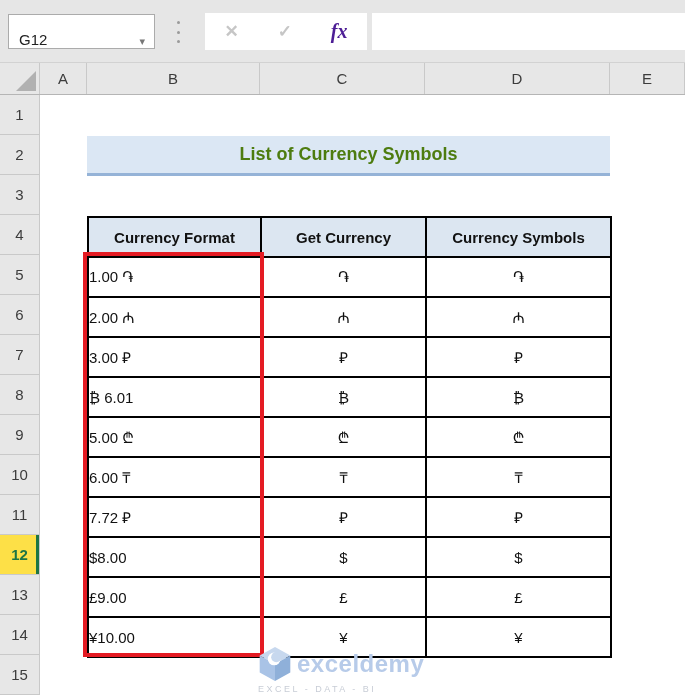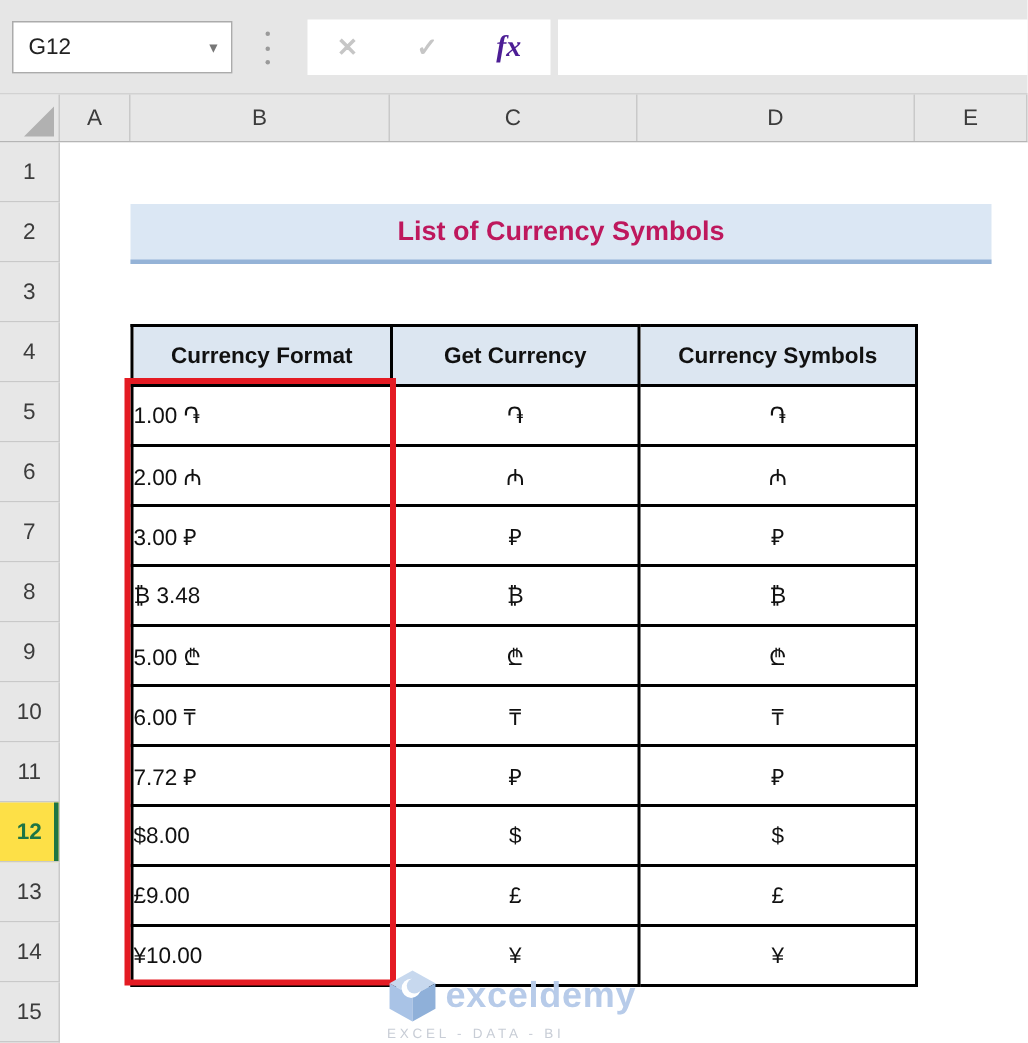--- a/index.html
+++ b/index.html
@@ -6,21 +6,21 @@
     --title-fill:#dbe7f4; --title-border:#95b3d7; --table-header-fill:#dce6f1;
     --table-border:#000000; --highlight-red:#e41b23; --active-green:#1e7545;
     --watermark-blue:#b7cbe9; --hdr-bg:#e7e7e7; --hdr-line:#c9c9c9; --hdr-text:#3c3c3c;
   }
   *{margin:0;padding:0;box-sizing:border-box;}
   html,body{width:685px;height:695px;overflow:hidden;background:#fff;
     font-family:"Liberation Sans", sans-serif;}
   
   .topbar{position:absolute;left:0;top:0;width:685px;height:62px;background:#e6e6e6;}
   .namebox{position:absolute;left:8px;top:14px;width:147px;height:35px;background:#fff;
-    border:1px solid #ababab;display:flex;align-items:center;}
+    border:1px solid #ababab;display:flex;align-items:flex-end;}
   .namebox-text{font-size:15px;color:#222;padding-left:10px;flex:1;}
   .namebox-arrow{color:#777;font-size:11px;padding-right:9px;cursor:pointer;}
   .dots{position:absolute;left:174px;top:21px;width:8px;height:22px;display:flex;
     flex-direction:column;justify-content:space-between;align-items:center;}
   .dots i{width:3px;height:3px;border-radius:50%;background:#9a9a9a;}
   .fbuttons{position:absolute;left:205px;top:13px;width:162px;height:37px;background:#fff;
     display:flex;align-items:center;justify-content:space-around;}
   .btn{cursor:pointer;}
   .btn.cancel,.btn.enter{color:#c6c6c6;font-size:17px;font-weight:bold;}
   .btn.fx{color:#4c1d95;font-size:20px;font-family:"Liberation Serif",serif;
@@ -40,24 +40,24 @@
   
   .rowheaders{position:absolute;left:0;top:95px;width:40px;height:600px;}
   .rowh{width:100%;height:40px;background:var(--hdr-bg);border-bottom:1px solid var(--hdr-line);
     border-right:1px solid var(--hdr-line);display:flex;align-items:center;justify-content:center;
     font-size:15px;color:var(--hdr-text);cursor:pointer;position:relative;}
   .rowh.active{background:#fde047;color:var(--active-green);font-weight:bold;}
   .rowh.active::after{content:"";position:absolute;right:0;top:0;width:3px;height:100%;
     background:var(--active-green);}
   
   .sheet{position:absolute;left:40px;top:95px;width:645px;height:600px;background:#fff;}
-  .title{position:absolute;left:47px;top:41px;width:574px;height:40px;
+  .title{position:absolute;left:47px;top:41px;width:523px;height:40px;
     background:var(--title-fill);border-bottom:3px solid var(--title-border);
     display:flex;align-items:center;justify-content:center;
-    font-size:18px;font-weight:bold;color:#be185d;}
+    font-size:18px;font-weight:bold;color:#4d7c0f;}
   .ctable{position:absolute;left:47px;top:121px;width:523px;border-collapse:collapse;
     table-layout:fixed;}
   .ctable col.cB{width:173px;} .ctable col.cC{width:165px;} .ctable col.cD{width:185px;}
   .ctable th,.ctable td{border:2px solid var(--table-border);height:40px;font-size:15px;
     color:#111;overflow:hidden;white-space:nowrap;cursor:cell;}
   .ctable th{background:var(--table-header-fill);font-weight:bold;text-align:center;}
   .ctable td.fmt{padding-right:7px;}
   .ctable td.sym{text-align:center;}
   .redbox{position:absolute;left:43px;top:157px;width:181px;height:405px;
     border:4px solid var(--highlight-red);pointer-events:none;}
@@ -145,21 +145,21 @@
         <td class="fmt">2.00 ₼</td>
         <td class="sym">₼</td>
         <td class="sym">₼</td>
       </tr>
       <tr>
         <td class="fmt">3.00 ₽</td>
         <td class="sym">₽</td>
         <td class="sym">₽</td>
       </tr>
       <tr>
-        <td class="fmt">₿ 3.48</td>
+        <td class="fmt">₿ 6.01</td>
         <td class="sym">₿</td>
         <td class="sym">₿</td>
       </tr>
       <tr>
         <td class="fmt">5.00 ₾</td>
         <td class="sym">₾</td>
         <td class="sym">₾</td>
       </tr>
       <tr>
         <td class="fmt">6.00 ₸</td>

